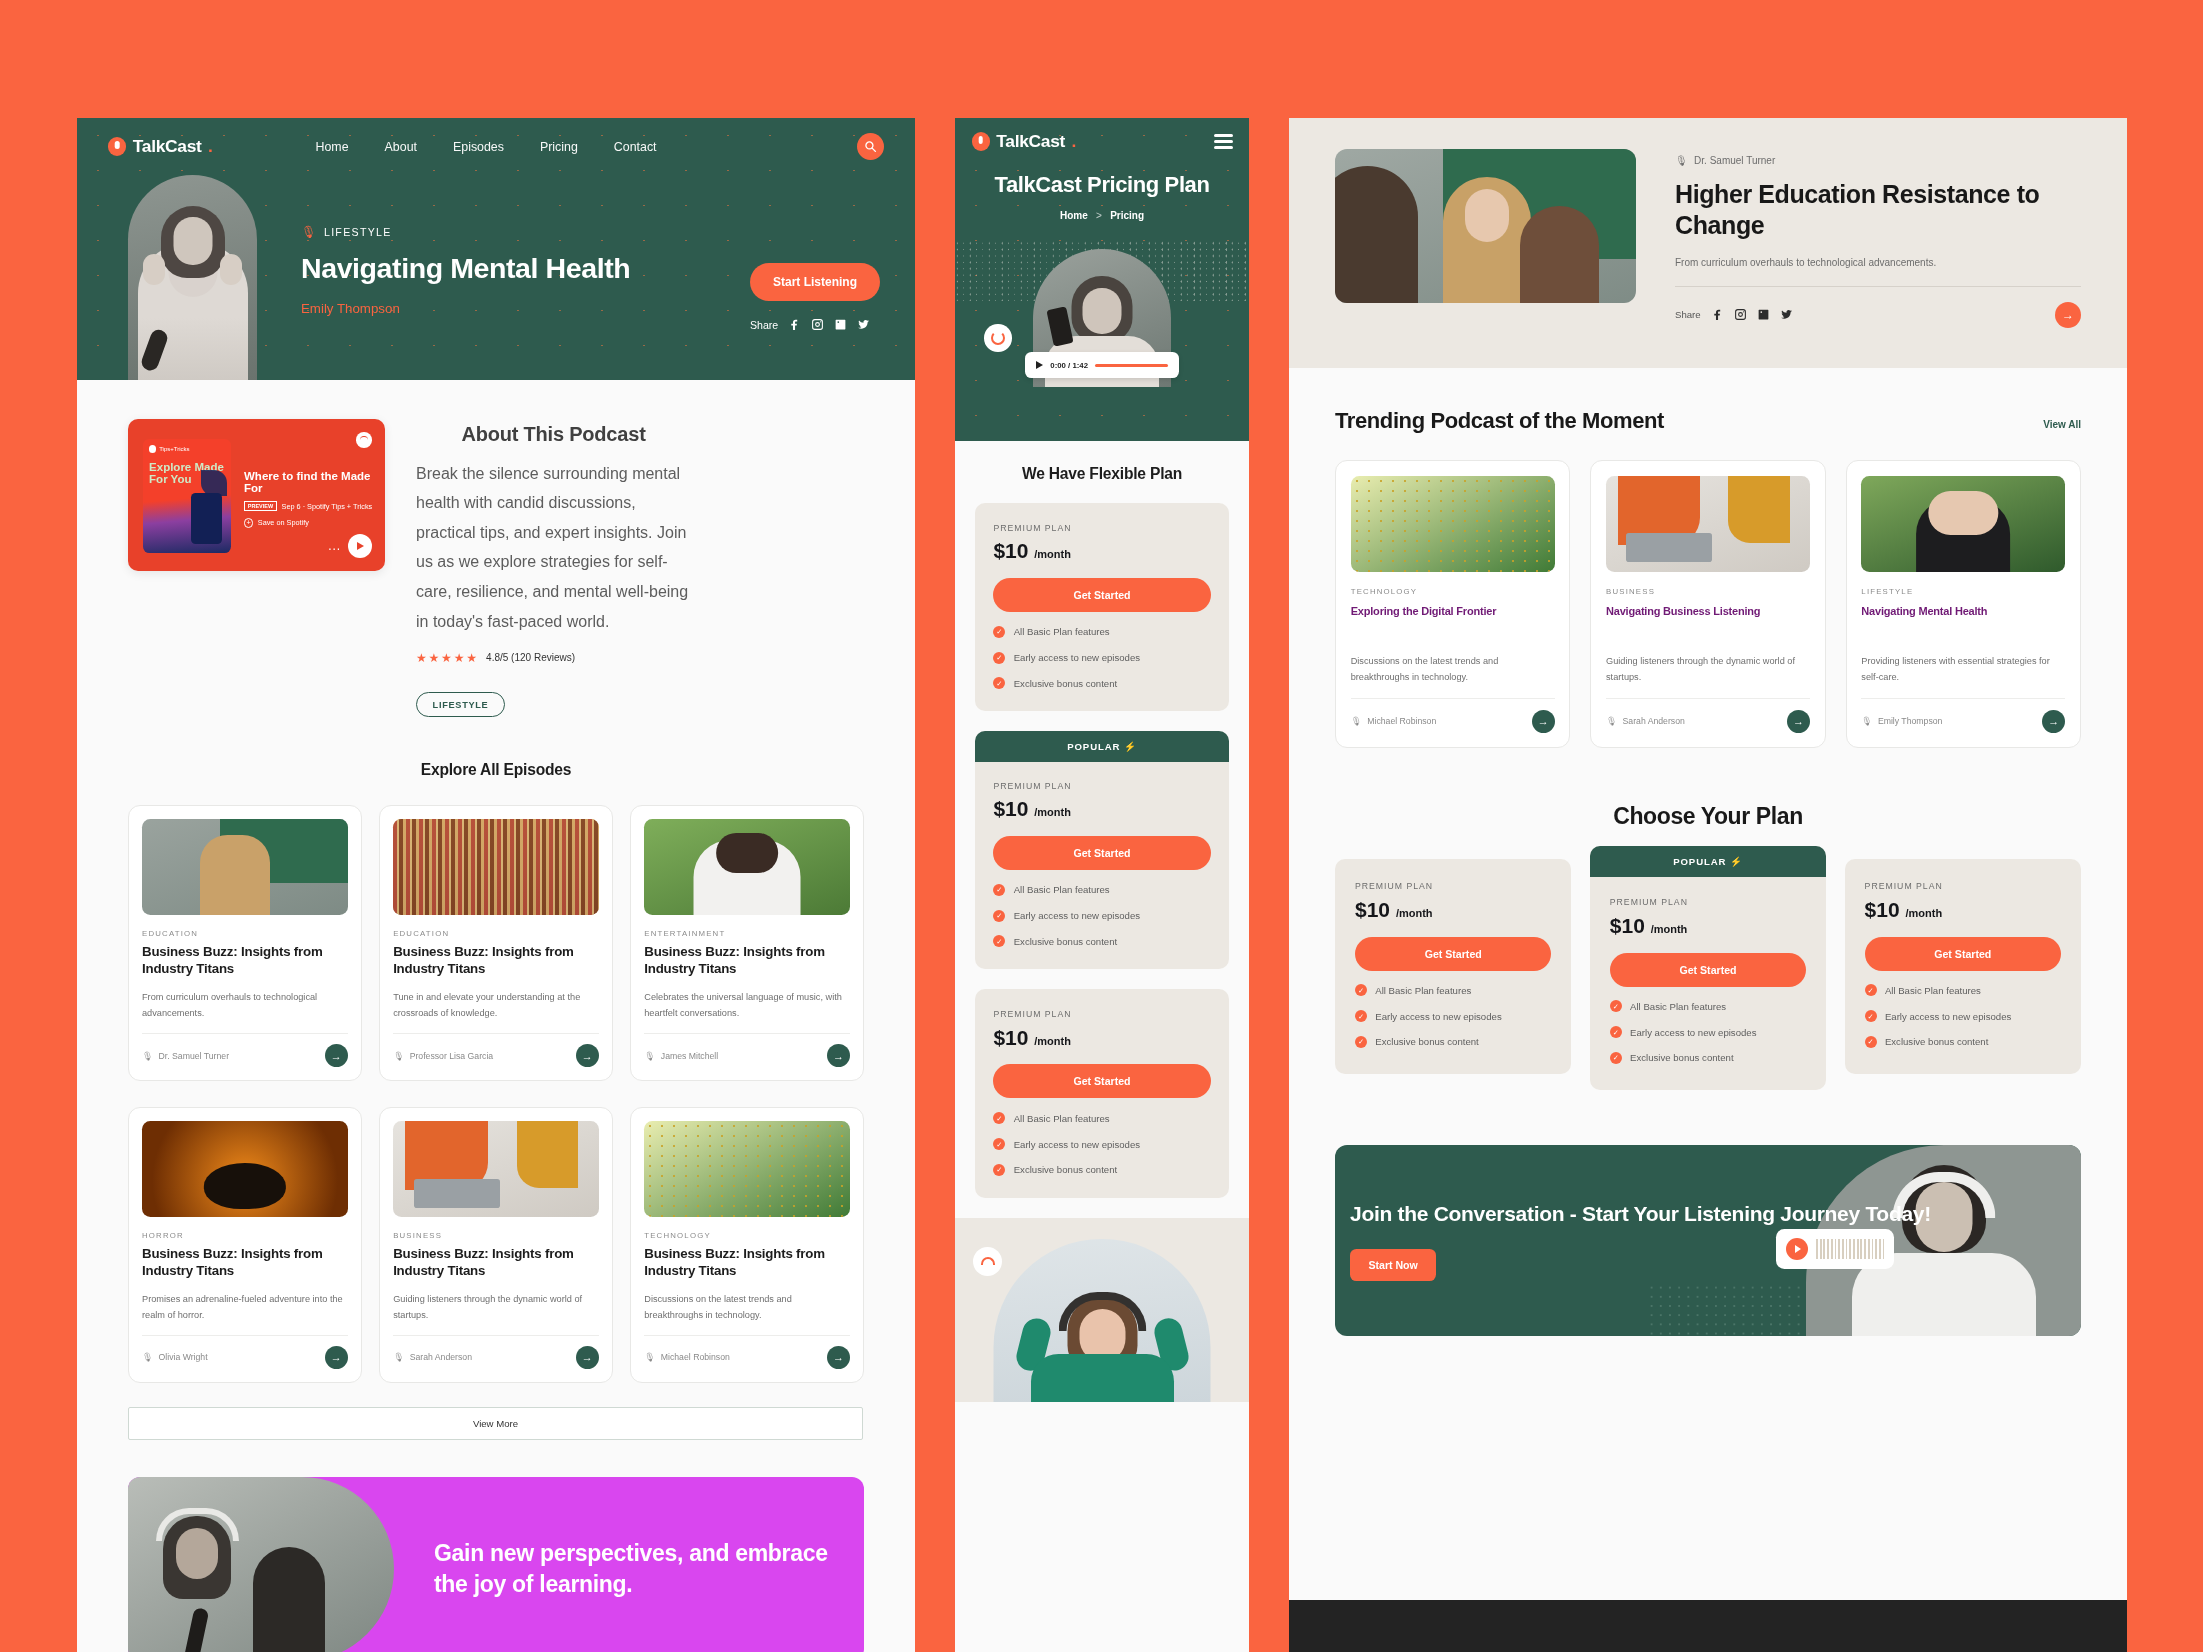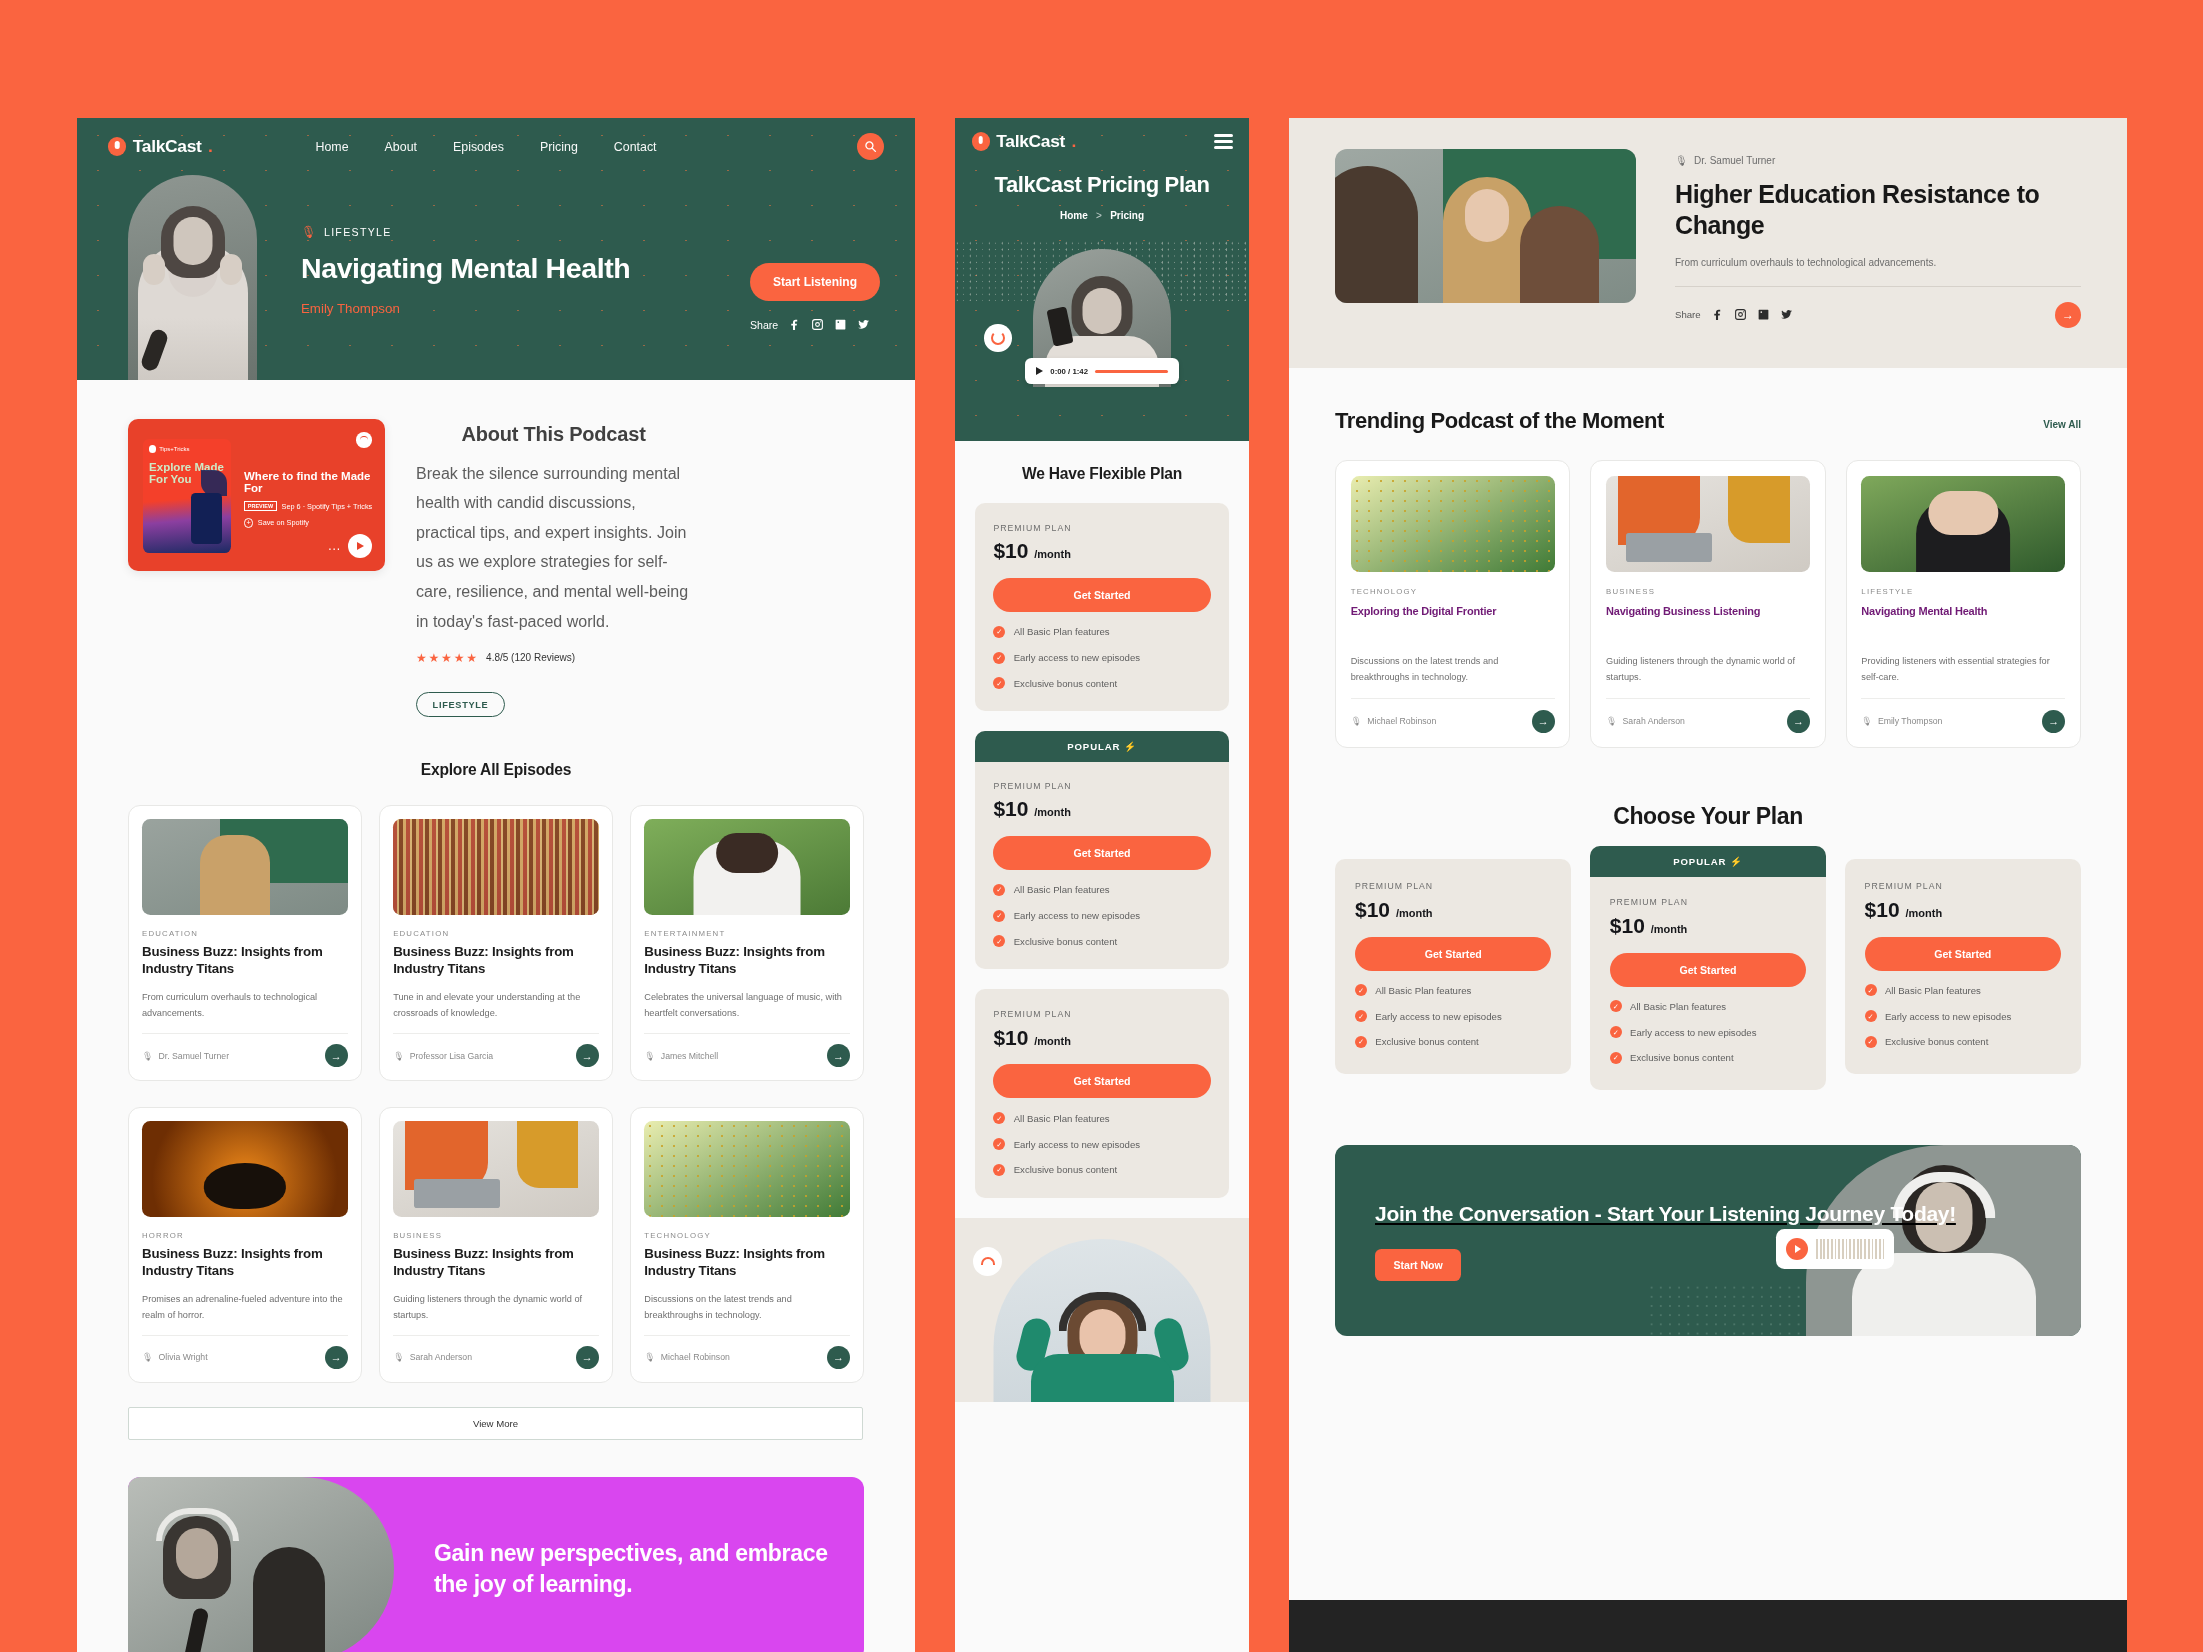--- a/index.html
+++ b/index.html
@@ -147,21 +147,21 @@
     -webkit-mask-image:repeating-linear-gradient(90deg,#000 0 2.8px,transparent 2.8px 6.4px);
     opacity:.5; height:61px; top:7.3px;}
   .m-photo{position:absolute;left:50%;transform:translateX(-50%);top:16.5px;width:138px;height:138px;
     border-radius:69px 69px 0 0;background:linear-gradient(160deg,#9aa19c,#6e7873);overflow:hidden;}
   .m-photo .hd{position:absolute;left:50%;transform:translateX(-50%);top:27.5px;width:61px;height:66px;border-radius:30px 30px 24px 24px;background:#4a443f;}
   .m-photo .fc{position:absolute;left:50%;transform:translateX(-50%);top:39px;width:39px;height:46px;border-radius:19px;background:#cfc5bb;}
   .m-photo .body2{position:absolute;bottom:0;left:50%;transform:translateX(-50%);width:114px;height:51px;border-radius:31px 31px 0 0;background:#e3ded8;}
   .m-photo .phone2{position:absolute;left:16.5px;top:59px;width:20px;height:37px;border-radius:3.7px;background:#201e1c;transform:rotate(-12deg);}
   .replay{position:absolute;left:29px;top:92px;width:27.5px;height:27.5px;border-radius:50%;background:#fff;z-index:4;display:flex;align-items:center;justify-content:center;}
   .replay .ring{width:13.8px;height:13.8px;border:2.3px solid #fa6440;border-radius:50%;border-top-color:transparent;}
-  .m-bar{position:absolute;z-index:5;left:50%;transform:translateX(-50%);bottom:2px;width:154px;height:26px;border-radius:6.4px;background:#fff;
+  .m-bar{position:absolute;z-index:5;left:50%;transform:translateX(-50%);bottom:8px;width:154px;height:26px;border-radius:6.4px;background:#fff;
     display:flex;align-items:center;gap:7.3px;padding:0 11px;box-shadow:0 1.8px 5.5px rgba(0,0,0,.12);}
   .m-bar .play{border-left:7.3px solid #222;border-top:4.6px solid transparent;border-bottom:4.6px solid transparent;}
   .m-bar .time{font-size:7.8px;color:#222;font-weight:600;}
   .m-bar .track{flex:1;height:2.3px;background:#fa6440;border-radius:1.8px;}
 
   .m-body{background:#fafafa;padding:24px 20px 0 20px;}
   .m-section-title{text-align:center;font-size:15.6px;font-weight:700;color:#1d1d1d;letter-spacing:-0.2px;}
   .m-plan{background:#ece8e2;border-radius:10px;padding:20px 18.4px 22px 18.4px;margin-top:20px;}
   .m-plan.popular{padding-top:0;overflow:hidden;}
   .pop-head{background:#2e5b4e;color:#fff;text-align:center;font-size:9.6px;letter-spacing:0.9px;
@@ -219,21 +219,21 @@
   .tr-desc{font-size:9.2px;color:#6f6f6f;line-height:1.75;margin-top:12px;min-height:31px;}
   .tr-foot{display:flex;align-items:center;border-top:0.9px solid #ededeb;margin-top:13px;padding-top:11px;}
 
   .r-plan-head{text-align:center;font-size:23px;font-weight:700;color:#191919;margin-top:55px;letter-spacing:-0.4px;}
   .r-plans{display:grid;grid-template-columns:1fr 1fr 1fr;gap:18.4px;margin-top:29px;align-items:start;}
   .rp{background:#ece8e2;border-radius:10px;padding:22px 20px 26px 20px;}
   .rp.featured{padding-top:0;overflow:hidden;margin-top:-13px;}
   .rp .pop-head{margin:0 -20px 20px -20px;}
 
   .r-cta{margin:55px 46px 0 46px;background:#2e5b4e;border-radius:12px;height:191px;position:relative;overflow:hidden;display:flex;align-items:center;}
-  .r-cta-text{padding-left:40px;z-index:3;text-decoration:underline;}
+  .r-cta-text{padding-left:15px;z-index:3;}
   .r-cta-text h3{color:#fff;font-size:21px;font-weight:700;line-height:1.35;letter-spacing:-0.3px;}
   .r-cta-text .btn-orange{margin-top:20px;padding:10px 18.4px;font-size:10.6px;border-radius:6.4px;}
   .r-cta-arc{position:absolute;right:0;top:0;width:275px;height:191px;border-radius:138px 0 0 0;background:#8e9692;overflow:hidden;}
   .r-cta-arc .hd4{position:absolute;left:50%;transform:translateX(-50%);top:20px;width:84px;height:88px;border-radius:42px 42px 31px 31px;background:#2b2724;}
   .r-cta-arc .fc4{position:absolute;left:50%;transform:translateX(-50%);top:37px;width:57px;height:70px;border-radius:28.5px;background:#cbbfb2;}
   .r-cta-arc .hset{position:absolute;top:27.5px;left:50%;transform:translateX(-50%);width:103px;height:46px;border-radius:51px 51px 0 0;border:10px solid #efefed;border-bottom:0;}
   .r-cta-arc .torso{position:absolute;bottom:0;left:50%;transform:translateX(-50%);width:184px;height:83px;border-radius:44px 44px 0 0;background:#efefed;}
   .r-cta-wave{position:absolute;right:187px;top:84px;width:118px;height:40px;border-radius:8.3px;background:#fff;z-index:4;display:flex;align-items:center;gap:8.3px;padding:0 10px;}
   .r-cta-wave .pbtn{width:22px;height:22px;border-radius:50%;background:#fa6440;display:flex;align-items:center;justify-content:center;flex:none;}
   .r-cta-wave .pbtn::after{content:"";border-left:6.4px solid #fff;border-top:4.1px solid transparent;border-bottom:4.1px solid transparent;margin-left:1.8px;}

